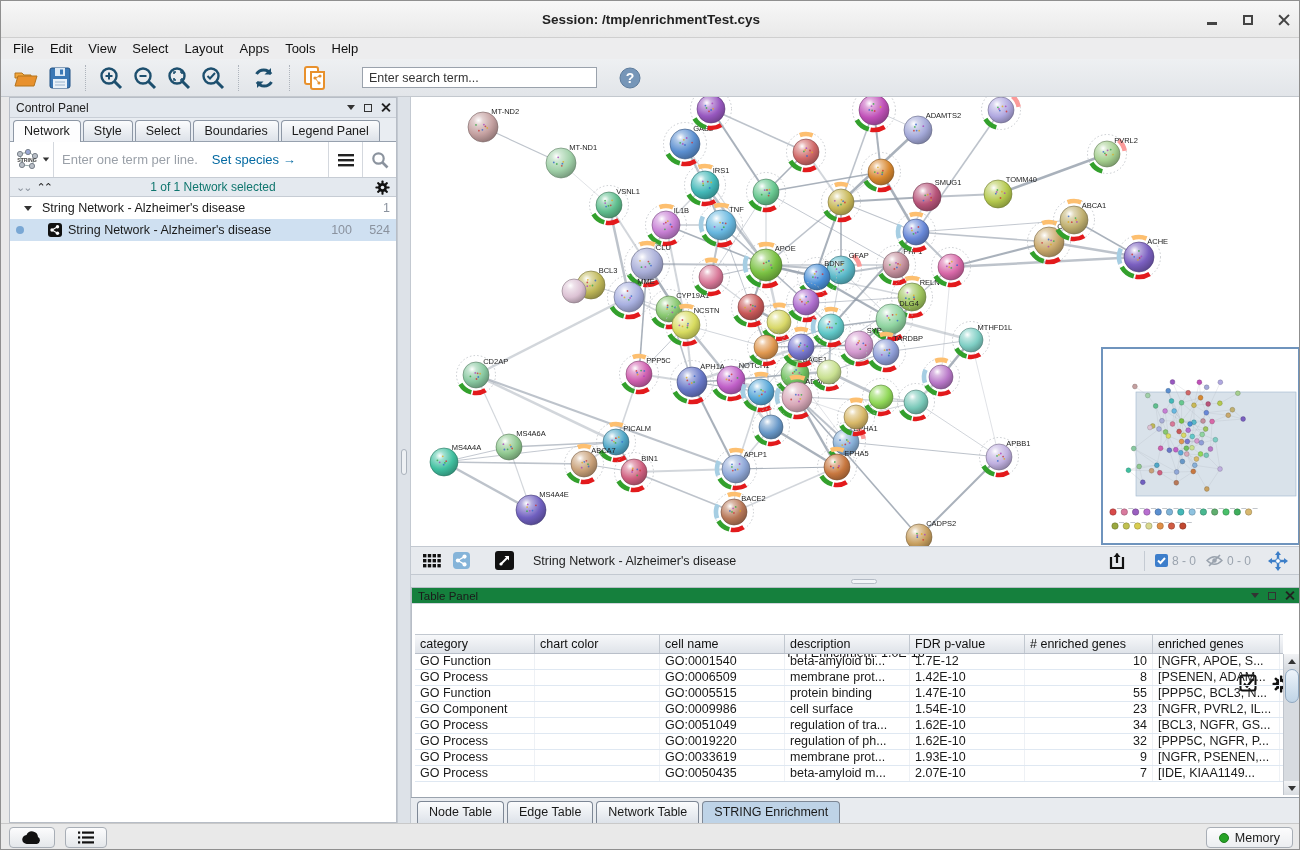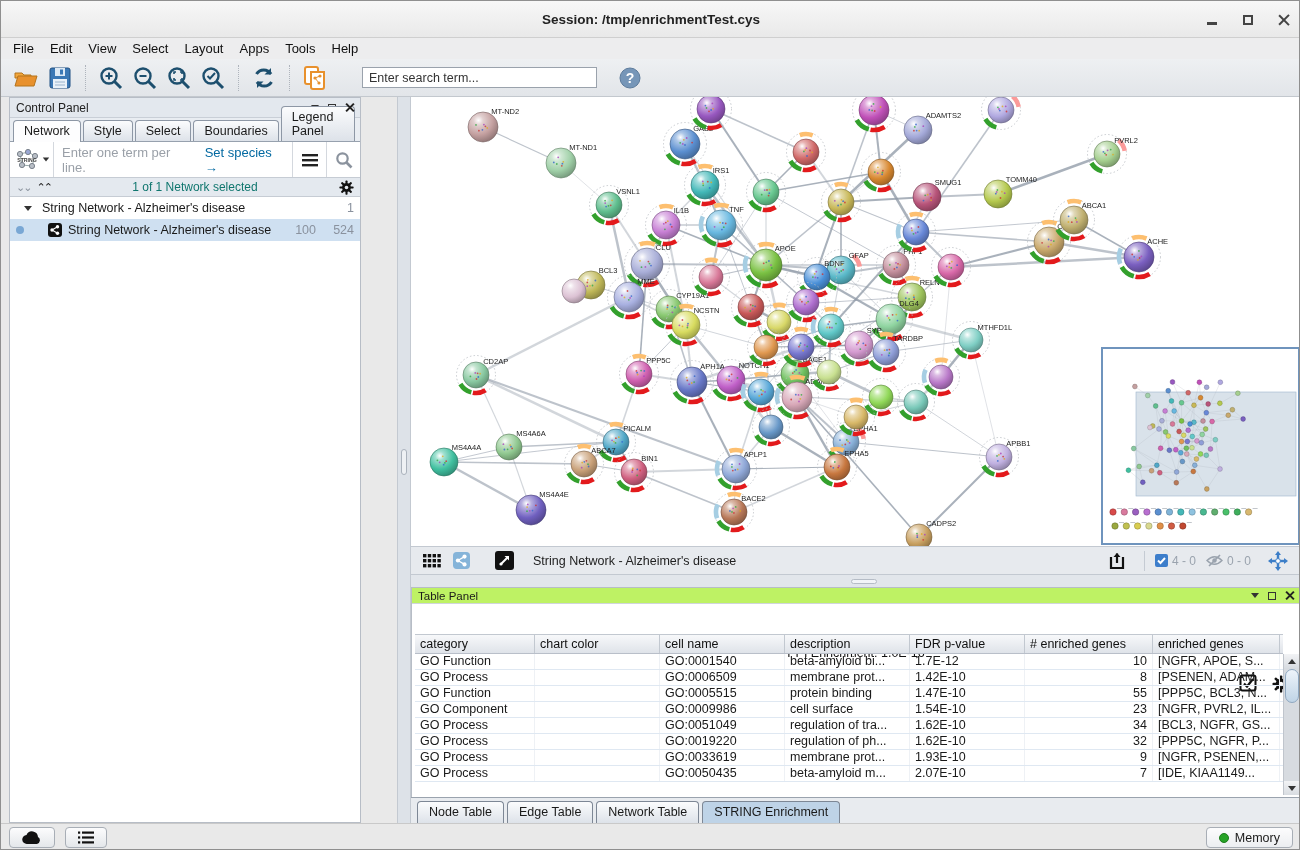--- a/index.html
+++ b/index.html
@@ -29,21 +29,21 @@
   .toolbar { position:absolute; left:0; top:58px; width:1300px; height:38px;
     background:linear-gradient(#eef0f2,#e2e5e9); border-bottom:1px solid #c3c8ce;
     display:flex; align-items:center; }
   .tbtn { width:30px; height:30px; display:flex; align-items:center; justify-content:center; margin:0 2px; }
   .tsep { width:1px; height:26px; border-left:1px dotted #aeb4bc; margin:0 8px; }
   .searchbox { width:235px; height:21px; border:1px solid #9aa2ac; background:#fff; font-size:12.5px;
     padding:0 6px; color:#333; font-family:"Liberation Sans",sans-serif; }
   .searchbox::placeholder { color:#333; }
 
   
-  .control-panel { position:absolute; left:8px; top:96px; width:352px; height:726px;
+  .control-panel { position:absolute; left:8px; top:96px; width:388px; height:726px;
     background:#fff; border:1px solid #b7bdc6; }
   .cp-header { height:20px; background:#e3e8ee; display:flex; align-items:center; padding:0 6px;
     border-bottom:1px solid #c9cfd7; }
   .cp-header .cap { font-size:12px; color:#222; }
   .panelbtns { margin-left:auto; display:flex; align-items:center; gap:9px; }
   .tri-down { width:0; height:0; border-left:4.5px solid transparent; border-right:4.5px solid transparent; border-top:5.5px solid #333; }
   .float-glyph { width:8px; height:8px; border:1.6px solid #333; }
   .x-glyph { position:relative; width:9px; height:9px; }
   .x-glyph:before,.x-glyph:after { content:""; position:absolute; left:3.6px; top:-1px; width:2px; height:11px; background:#222; }
   .x-glyph:before { transform:rotate(45deg); } .x-glyph:after { transform:rotate(-45deg); }
@@ -90,21 +90,21 @@
   .counter { color:#9aa3ae; font-size:12px; display:flex; align-items:center; gap:4px; }
   .nt-sep { width:1px; height:20px; border-left:1px solid #c5cbd3; }
 
   .h-splitter { position:absolute; left:410px; top:574px; width:890px; height:12px; background:#e2e6eb; }
   .h-splitter .grip { position:absolute; left:440px; top:4px; width:26px; height:5px; background:#f2f4f7;
     border:1px solid #b5bcc6; border-radius:3px; }
 
   
   .table-panel { position:absolute; left:410px; top:586px; width:890px; height:210px; background:#fff;
     border:1px solid #b7bdc6; border-bottom:none; }
-  .tp-header { height:16px; background:#bef264; display:flex; align-items:center; padding:0 6px; border-bottom:1px solid #d0d5dc; }
+  .tp-header { height:16px; background:#15803d; display:flex; align-items:center; padding:0 6px; border-bottom:1px solid #d0d5dc; }
   .tp-header .cap { font-size:11.5px; }
   .tp-toolbar { height:30px; background:#fff; display:flex; align-items:center; gap:14px; padding:0 10px;flex-direction:column; }
   .ppi { font-size:12.5px; color:#111; }
   .tp-right { margin-left:auto; display:flex; gap:14px; align-items:center; }
 
   .grid-table { position:absolute; left:3px; top:46px; width:868px; }
   .thead { display:flex; height:20px; background:linear-gradient(#f7f8fa,#dfe3e9); border-top:1px solid #c2c8d0;
     border-bottom:1px solid #b9bfc9; }
   .th { font-size:12.5px; color:#111; padding:2px 5px; border-right:1px solid #c2c8d0; overflow:hidden; white-space:nowrap; }
   .tbody { height:141px; overflow:hidden; }
@@ -2082,21 +2082,21 @@
         <line x1="10" y1="12" x2="10" y2="2.5" stroke="#111" stroke-width="2.2"></line>
         <path d="M6.5 6 L10 2 l3.5 4z" fill="#111"></path>
         </svg>
       </span>
     <span class="nt-sep"></span>
     <span class="counter">
       <svg width="13" height="13" viewBox="0 0 13 13">
         <rect width="13" height="13" rx="2" fill="#3d7ecb"></rect>
           <path d="M3 6.5 l2.5 2.5 L10 4" fill="none" stroke="#fff" stroke-width="2"></path>
         </svg>
-      <span>4 - 0</span>
+      <span>8 - 0</span>
       </span>
     <span class="counter">
       <svg width="17" height="13" viewBox="0 0 17 13">
         <path d="M1 6.5 Q8.5 -1 16 6.5 Q8.5 14 1 6.5z" fill="none" stroke="#9aa3ae" stroke-width="1.4"></path>
         <circle cx="8.5" cy="6.5" r="2.2" fill="#9aa3ae"></circle>
           <line x1="3" y1="12" x2="14" y2="1" stroke="#9aa3ae" stroke-width="1.6"></line>
         </svg>
       <span>0 - 0</span>
       </span>
     <span class="tbtn">

